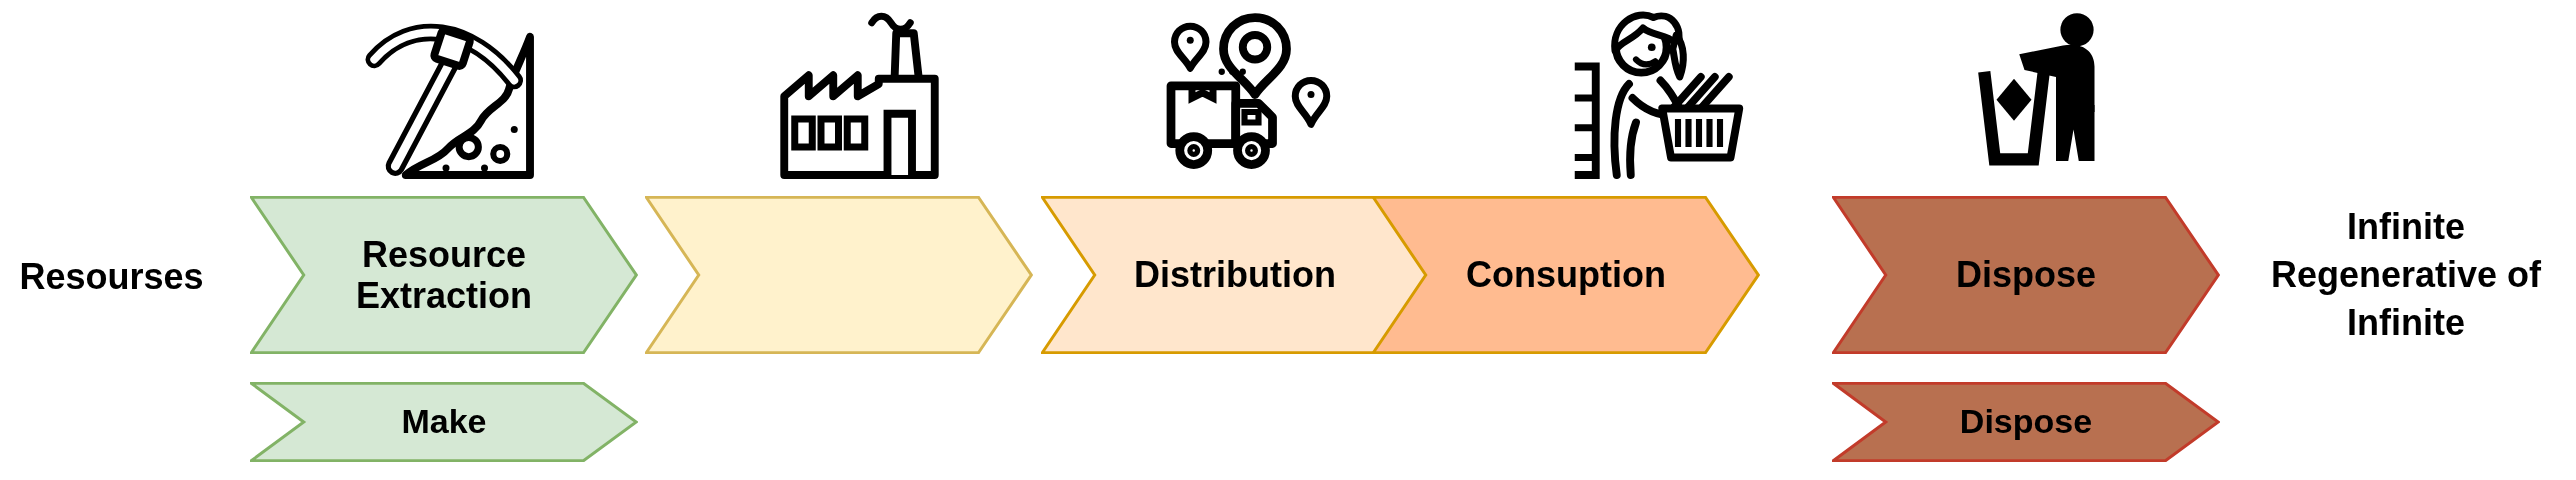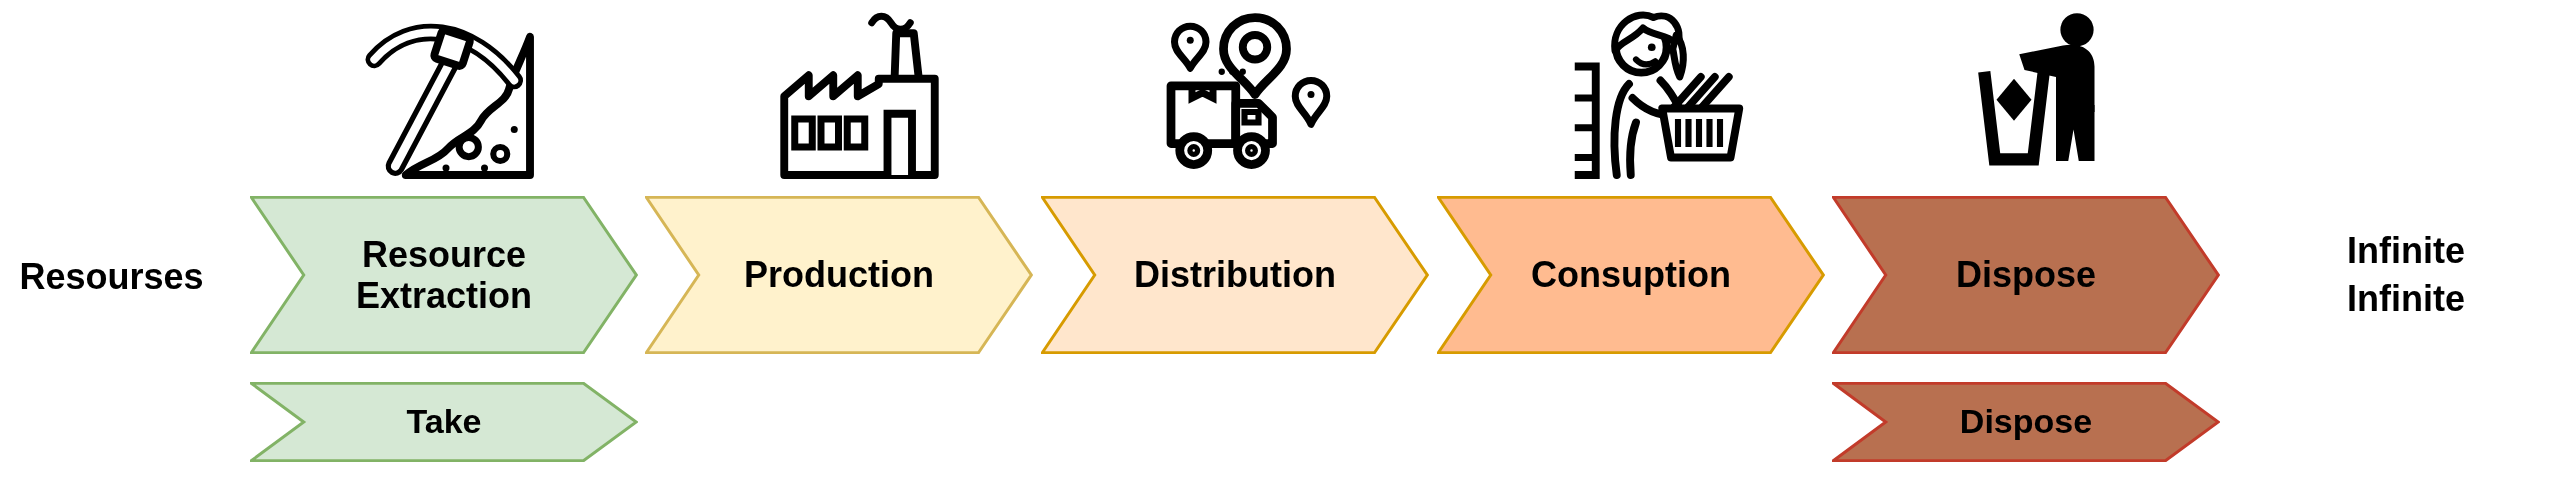--- a/index.html
+++ b/index.html
@@ -47,21 +47,21 @@
     color:#000;
     font-size:36px;
     line-height:1.15;
   }
   .chev.top{ top:196px; width:388px; height:158px; }
   .chev.bottom{ top:382px; height:80px; }
   .chev.bottom .chev-label{ font-size:34px; }
   .c1{ left:250px;text-decoration:underline; }
   .c2{ left:645px; }
   .c3{ left:1041px; }
-  .c4{ left:1437px;text-decoration:underline; }
+  .c4{ left:1372px;text-decoration:underline; }
   .c5{ left:1832px; }
   .b-take{ left:250px; width:388px; }
   .b-make{ left:653px; width:1181px; }
   .b-dispose{ left:1832px; width:388px; }
 </style>
 </head>
 <body>
 
 <div class="canvas">
 
@@ -152,21 +152,20 @@
     <svg viewBox="0 0 455 185" preserveAspectRatio="none">
       <polygon points="1.5,1.5 391,1.5 453,92.5 391,183.5 1.5,183.5 63,92.5" stroke-width="3.5" fill="#d5e8d4" stroke="#82b366"></polygon>
     </svg>
     <div class="chev-label">Resource Extraction</div>
   </div>
 
   <div class="chev top c2">
     <svg viewBox="0 0 455 185" preserveAspectRatio="none">
       <polygon points="1.5,1.5 391,1.5 453,92.5 391,183.5 1.5,183.5 63,92.5" stroke-width="3.5" fill="#fff2cc" stroke="#d6b656"></polygon>
     </svg>
-    <div class="chev-label">Production</div>
   </div>
 
   <div class="chev top c3">
     <svg viewBox="0 0 455 185" preserveAspectRatio="none">
       <polygon points="1.5,1.5 391,1.5 453,92.5 391,183.5 1.5,183.5 63,92.5" stroke-width="3.5" fill="#ffe6cc" stroke="#d79b00"></polygon>
     </svg>
     <div class="chev-label">Distribution</div>
   </div>
 
   <div class="chev top c4">
@@ -178,28 +177,29 @@
 
   <div class="chev top c5">
     <svg viewBox="0 0 455 185" preserveAspectRatio="none">
       <polygon points="1.5,1.5 391,1.5 453,92.5 391,183.5 1.5,183.5 63,92.5" stroke-width="3.5" fill="#b87050" stroke="#c23b2a"></polygon>
     </svg>
     <div class="chev-label">Dispose</div>
   </div>
 
   <div class="side-label right">
     <div>Infinite</div>
+    <div>Regenerative of</div>
     <div>Infinite</div>
   </div>
 
   <div class="chev bottom b-take">
     <svg viewBox="0 0 455 94" preserveAspectRatio="none">
       <polygon points="1.5,1.5 391,1.5 453,47 391,92.5 1.5,92.5 63,47" stroke-width="3.5" fill="#d5e8d4" stroke="#82b366"></polygon>
     </svg>
-    <div class="chev-label">Take</div>
+    <div class="chev-label">Make</div>
   </div>
 
 
   <div class="chev bottom b-dispose">
     <svg viewBox="0 0 455 94" preserveAspectRatio="none">
       <polygon points="1.5,1.5 391,1.5 453,47 391,92.5 1.5,92.5 63,47" stroke-width="3.5" fill="#b87050" stroke="#c23b2a"></polygon>
     </svg>
     <div class="chev-label">Dispose</div>
   </div>
 

